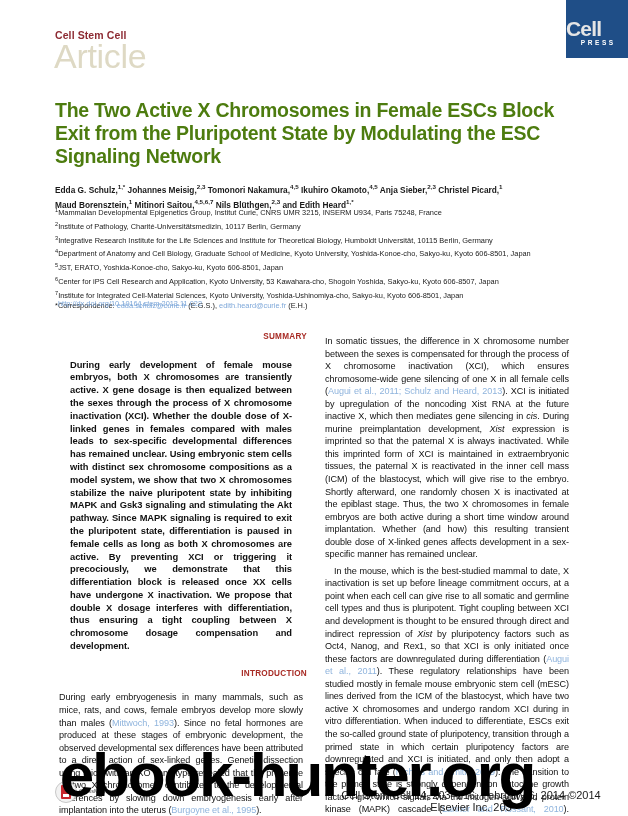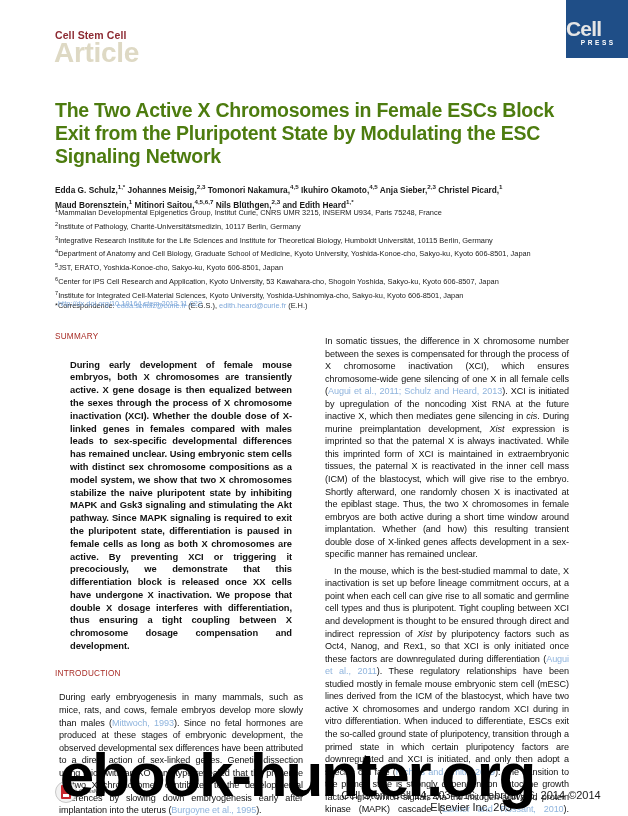--- a/index.html
+++ b/index.html
@@ -29,22 +29,22 @@
     top: 29px;
     font-size: 10.5px;
     font-weight: bold;
     letter-spacing: .1px;
     color: #8d2b33;
   }
   .article-word {
     position: absolute;
     left: 54px;
     top: 39px;
-    font-size: 28px;
-    font-weight: bold;
+    font-size: 34px;
+    font-weight: normal;
     letter-spacing: -.3px;
     color: #ded9c4;
     line-height: 1;
   }
   .cell-press-logo {
     position: absolute;
     left: 566px;
     top: 0;
     width: 62px;
     height: 58px;
@@ -125,24 +125,25 @@
     width: 252px;
     font-size: 9.1px;
     line-height: 12.55px;
     color: #111111;
   }
   .col-left  { left: 55px;  }
   .col-right { left: 321px; }
 
   .section-head {
     font-size: 8.2px;
-    font-weight: normal;
+    font-weight: bold;
     color: #a82c26;
     letter-spacing: .25px;
     margin: 0 0 11px 0;
+    text-align: right;
   }
   .summary-body {
     font-weight: bold;
     font-size: 9.35px;
     line-height: 12.8px;
     text-align: justify;
     margin: 15px;
     letter-spacing: -.05px;
   }
   .intro-head {

